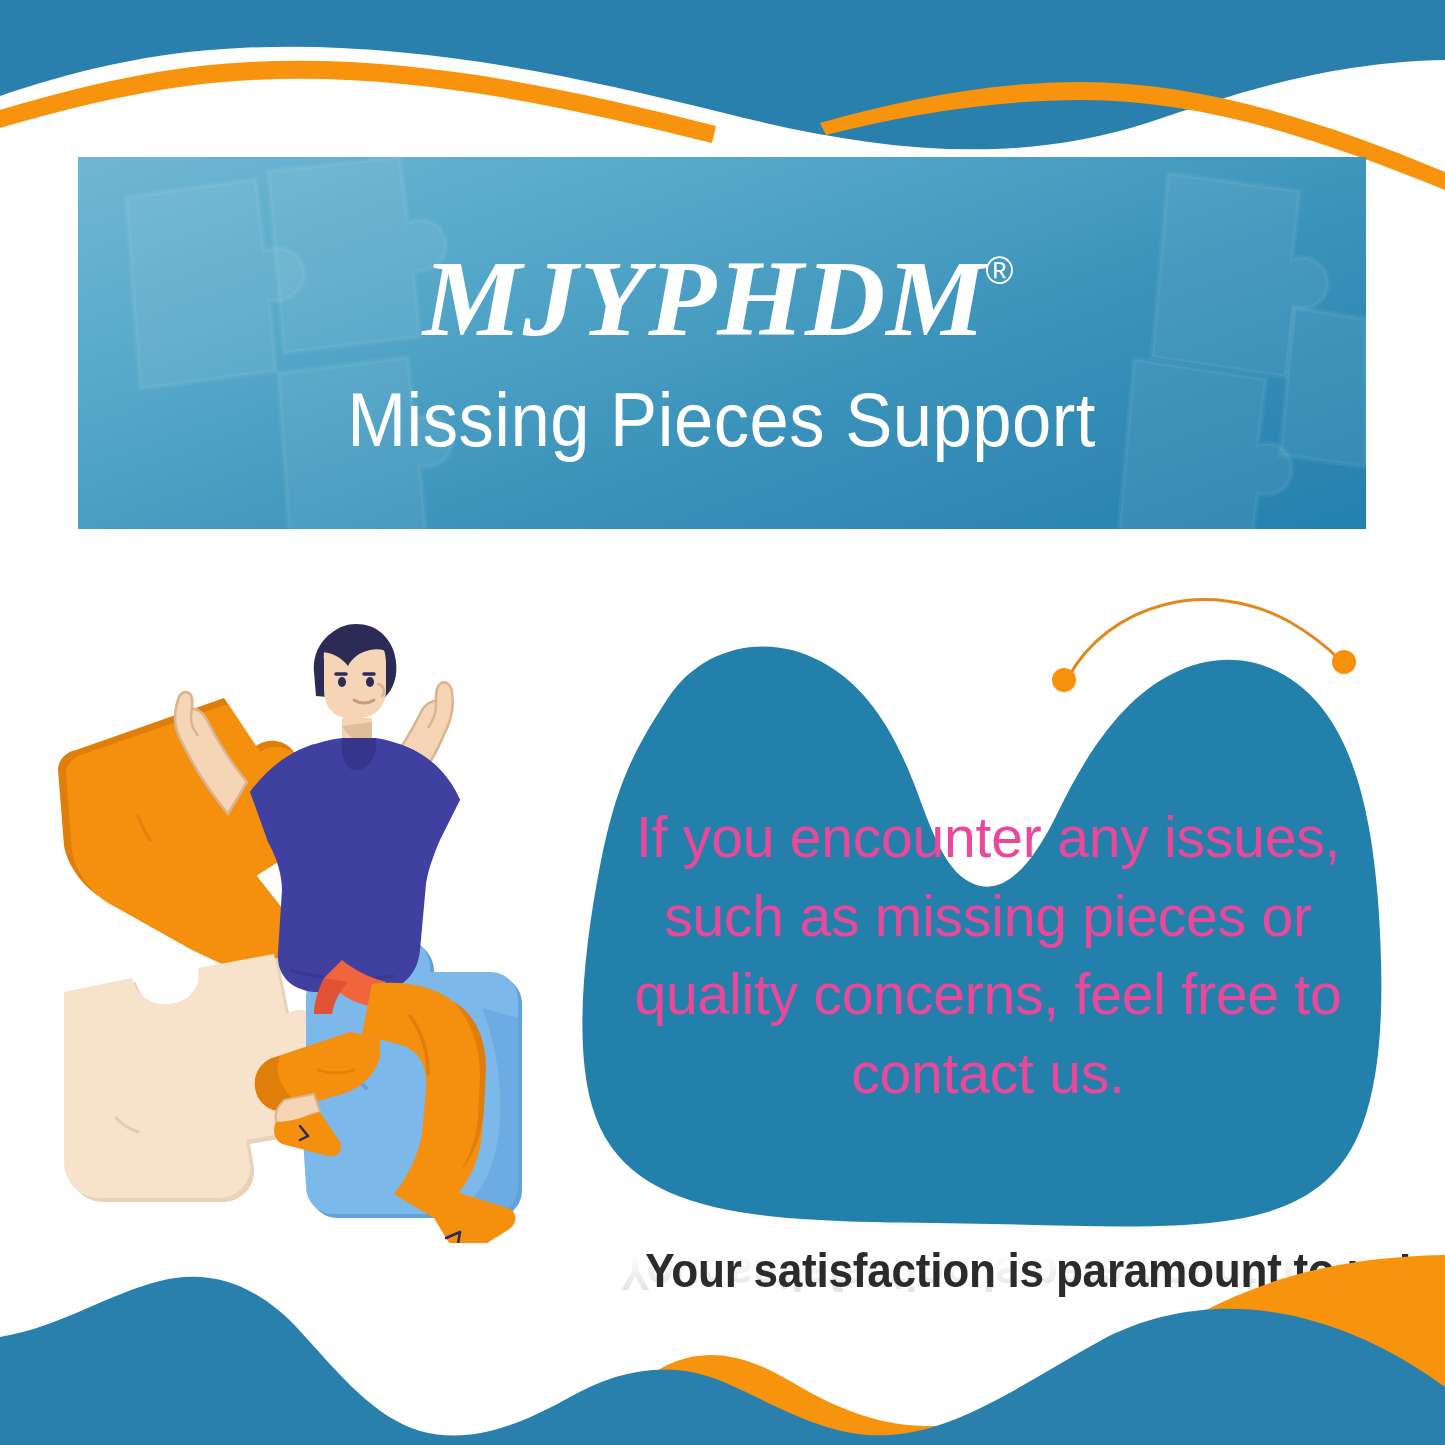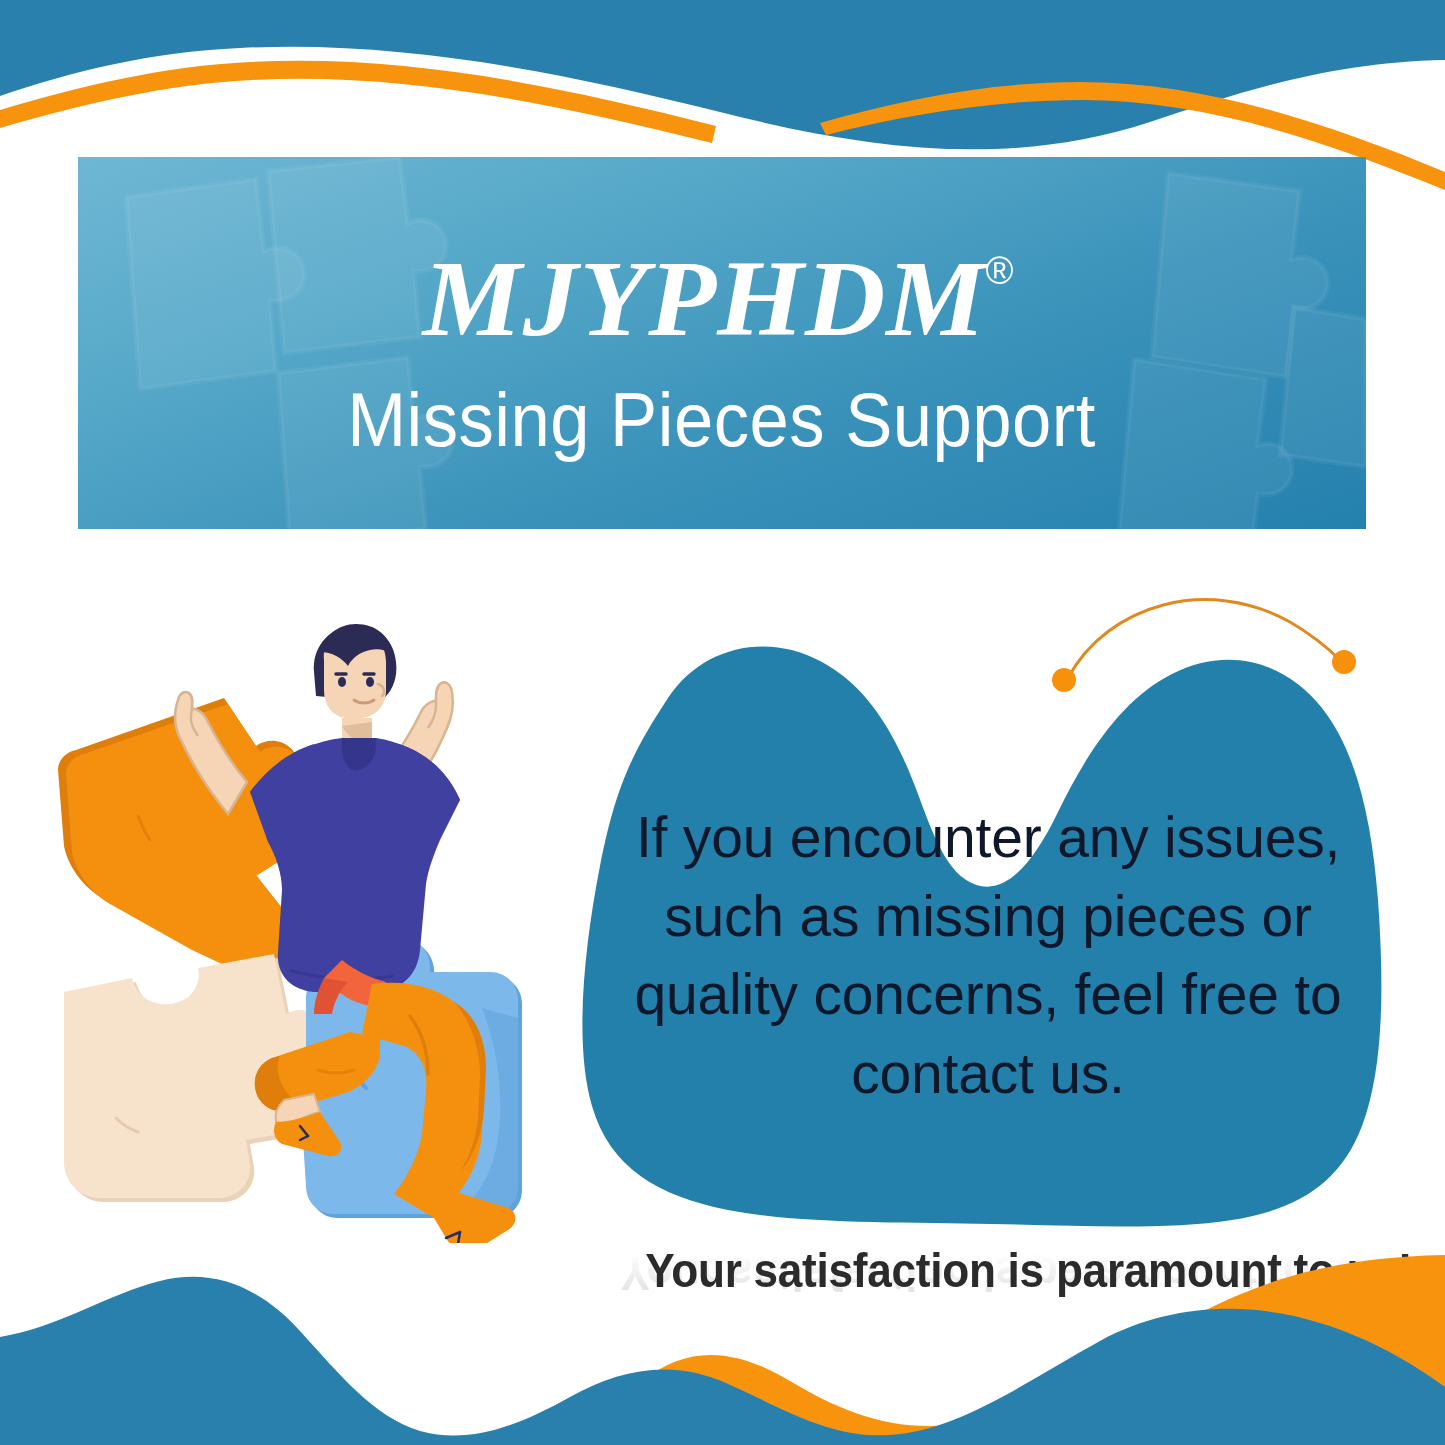--- a/index.html
+++ b/index.html
@@ -112,21 +112,21 @@
     width: 832px;
     height: 645px;
   }
   .blob-svg { position: absolute; inset: 0; }
   .blob-text {
     position: absolute;
     left: 55px;
     top: 200px;
     width: 722px;
     text-align: center;
-    color: #0f172a;
+    color: #ec4899;
     font-family: "Liberation Sans", sans-serif;
     font-weight: 400;
     font-size: 57px;
     line-height: 1.38;
     letter-spacing: -0.2px;
   }
 
   
   .arc {
     position: absolute;

